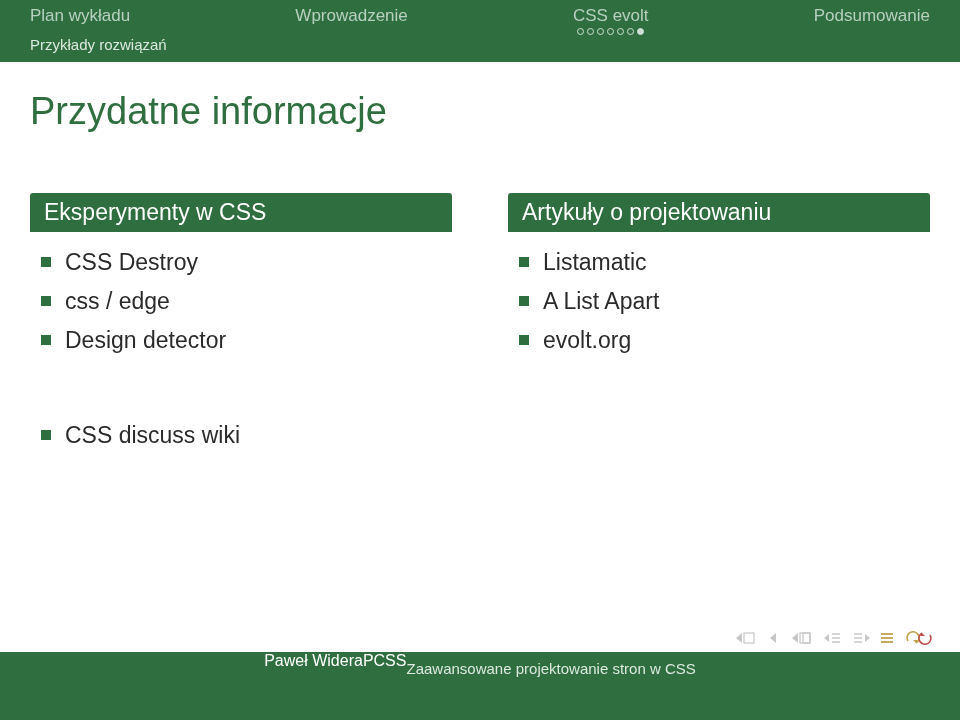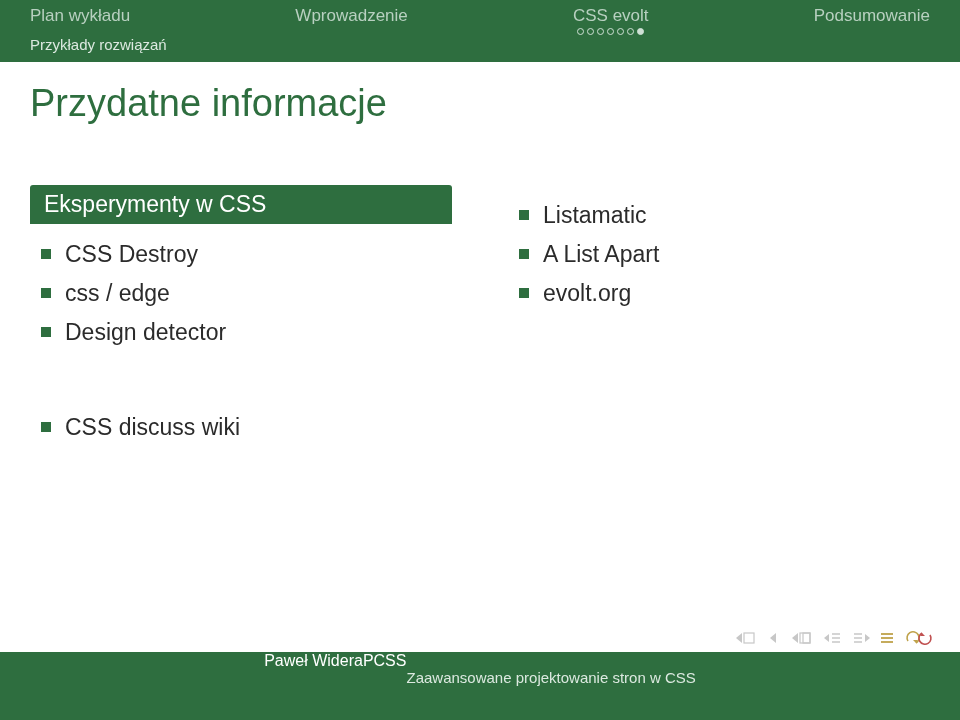--- a/index.html
+++ b/index.html
@@ -9,21 +9,21 @@
   
   .topbar { background: #2e6e3f; color: #cfe0d5; height: 62px; display: flex; flex-direction: column; }
   .nav-row { display: flex; justify-content: space-between; align-items: flex-start; padding: 6px 30px 0 30px; }
   .nav-item { font-size: 17px; color: #b8d0c0; display: flex; flex-direction: column; align-items: center; position: relative; }
   .bullets { display: flex; gap: 3px; margin-top: 2px; height: 8px; }
   .bullet { width: 7px; height: 7px; border: 1px solid #cfe0d5; border-radius: 50%; display: inline-block; }
   .bullet.filled { background: #cfe0d5; }
   .subsection { font-size: 15px; color: #dce9e0; padding: 0 30px 6px 30px; }
 
   
-  .title-area { padding: 20px 30px 30px 30px; }
+  .title-area { padding: 28px 30px 30px 30px; }
   .title { font-size: 38px; color: #2e6e3f; font-weight: 400; }
 
   
   .content { flex: 1; padding: 30px 30px 0 30px; }
   .two-col { display: flex; gap: 56px; margin-bottom: 38px; }
   .col { flex: 1; }
   .block-title { background: #2e6e3f; color: #fff; font-size: 23px; padding: 6px 14px; border-radius: 3px 3px 0 0; font-weight: 400; }
   .block-body  { border: 1px solid transparent; padding: 10px 6px 6px 6px; }
   .single-block { margin-top: 6px; }
   ul.items { list-style: none; padding-left: 28px; }
@@ -34,21 +34,21 @@
     left: -24px;
     top: 14px;
     width: 10px;
     height: 10px;
     background: #2e6e3f;
   }
 
   
   .footer { background: #2e6e3f; color: #fff; height: 68px; display: flex; flex-direction: row; justify-content: center; padding: 0 26px; position: relative; }
   .footer-row1 { display: flex; justify-content: space-between; font-size: 16px; }
-  .footer-row2 { font-size: 15px; color: #dce9e0; margin-top: 17px; }
+  .footer-row2 { font-size: 15px; color: #dce9e0; margin-top: 8px; }
 
   
   .nav-icons { position: absolute; right: 26px; bottom: 74px; display: flex; align-items: center; gap: 10px; }
   .nav-icons svg { display: block; }
 </style>
 </head>
 <body>
 
 <div class="slide">
 
@@ -89,20 +89,21 @@
         <div class="block-title">Eksperymenty w CSS</div>
         <div class="block-body">
           <ul class="items">
             <li>CSS Destroy</li>
             <li>css / edge</li>
             <li>Design detector</li>
           </ul>
         </div>
       </div>
       <div class="col">
+        <div class="block-title">Artykuły o projektowaniu</div>
         <div class="block-body">
           <ul class="items">
             <li>Listamatic</li>
             <li>A List Apart</li>
             <li>evolt.org</li>
           </ul>
         </div>
       </div>
     </div>
 

